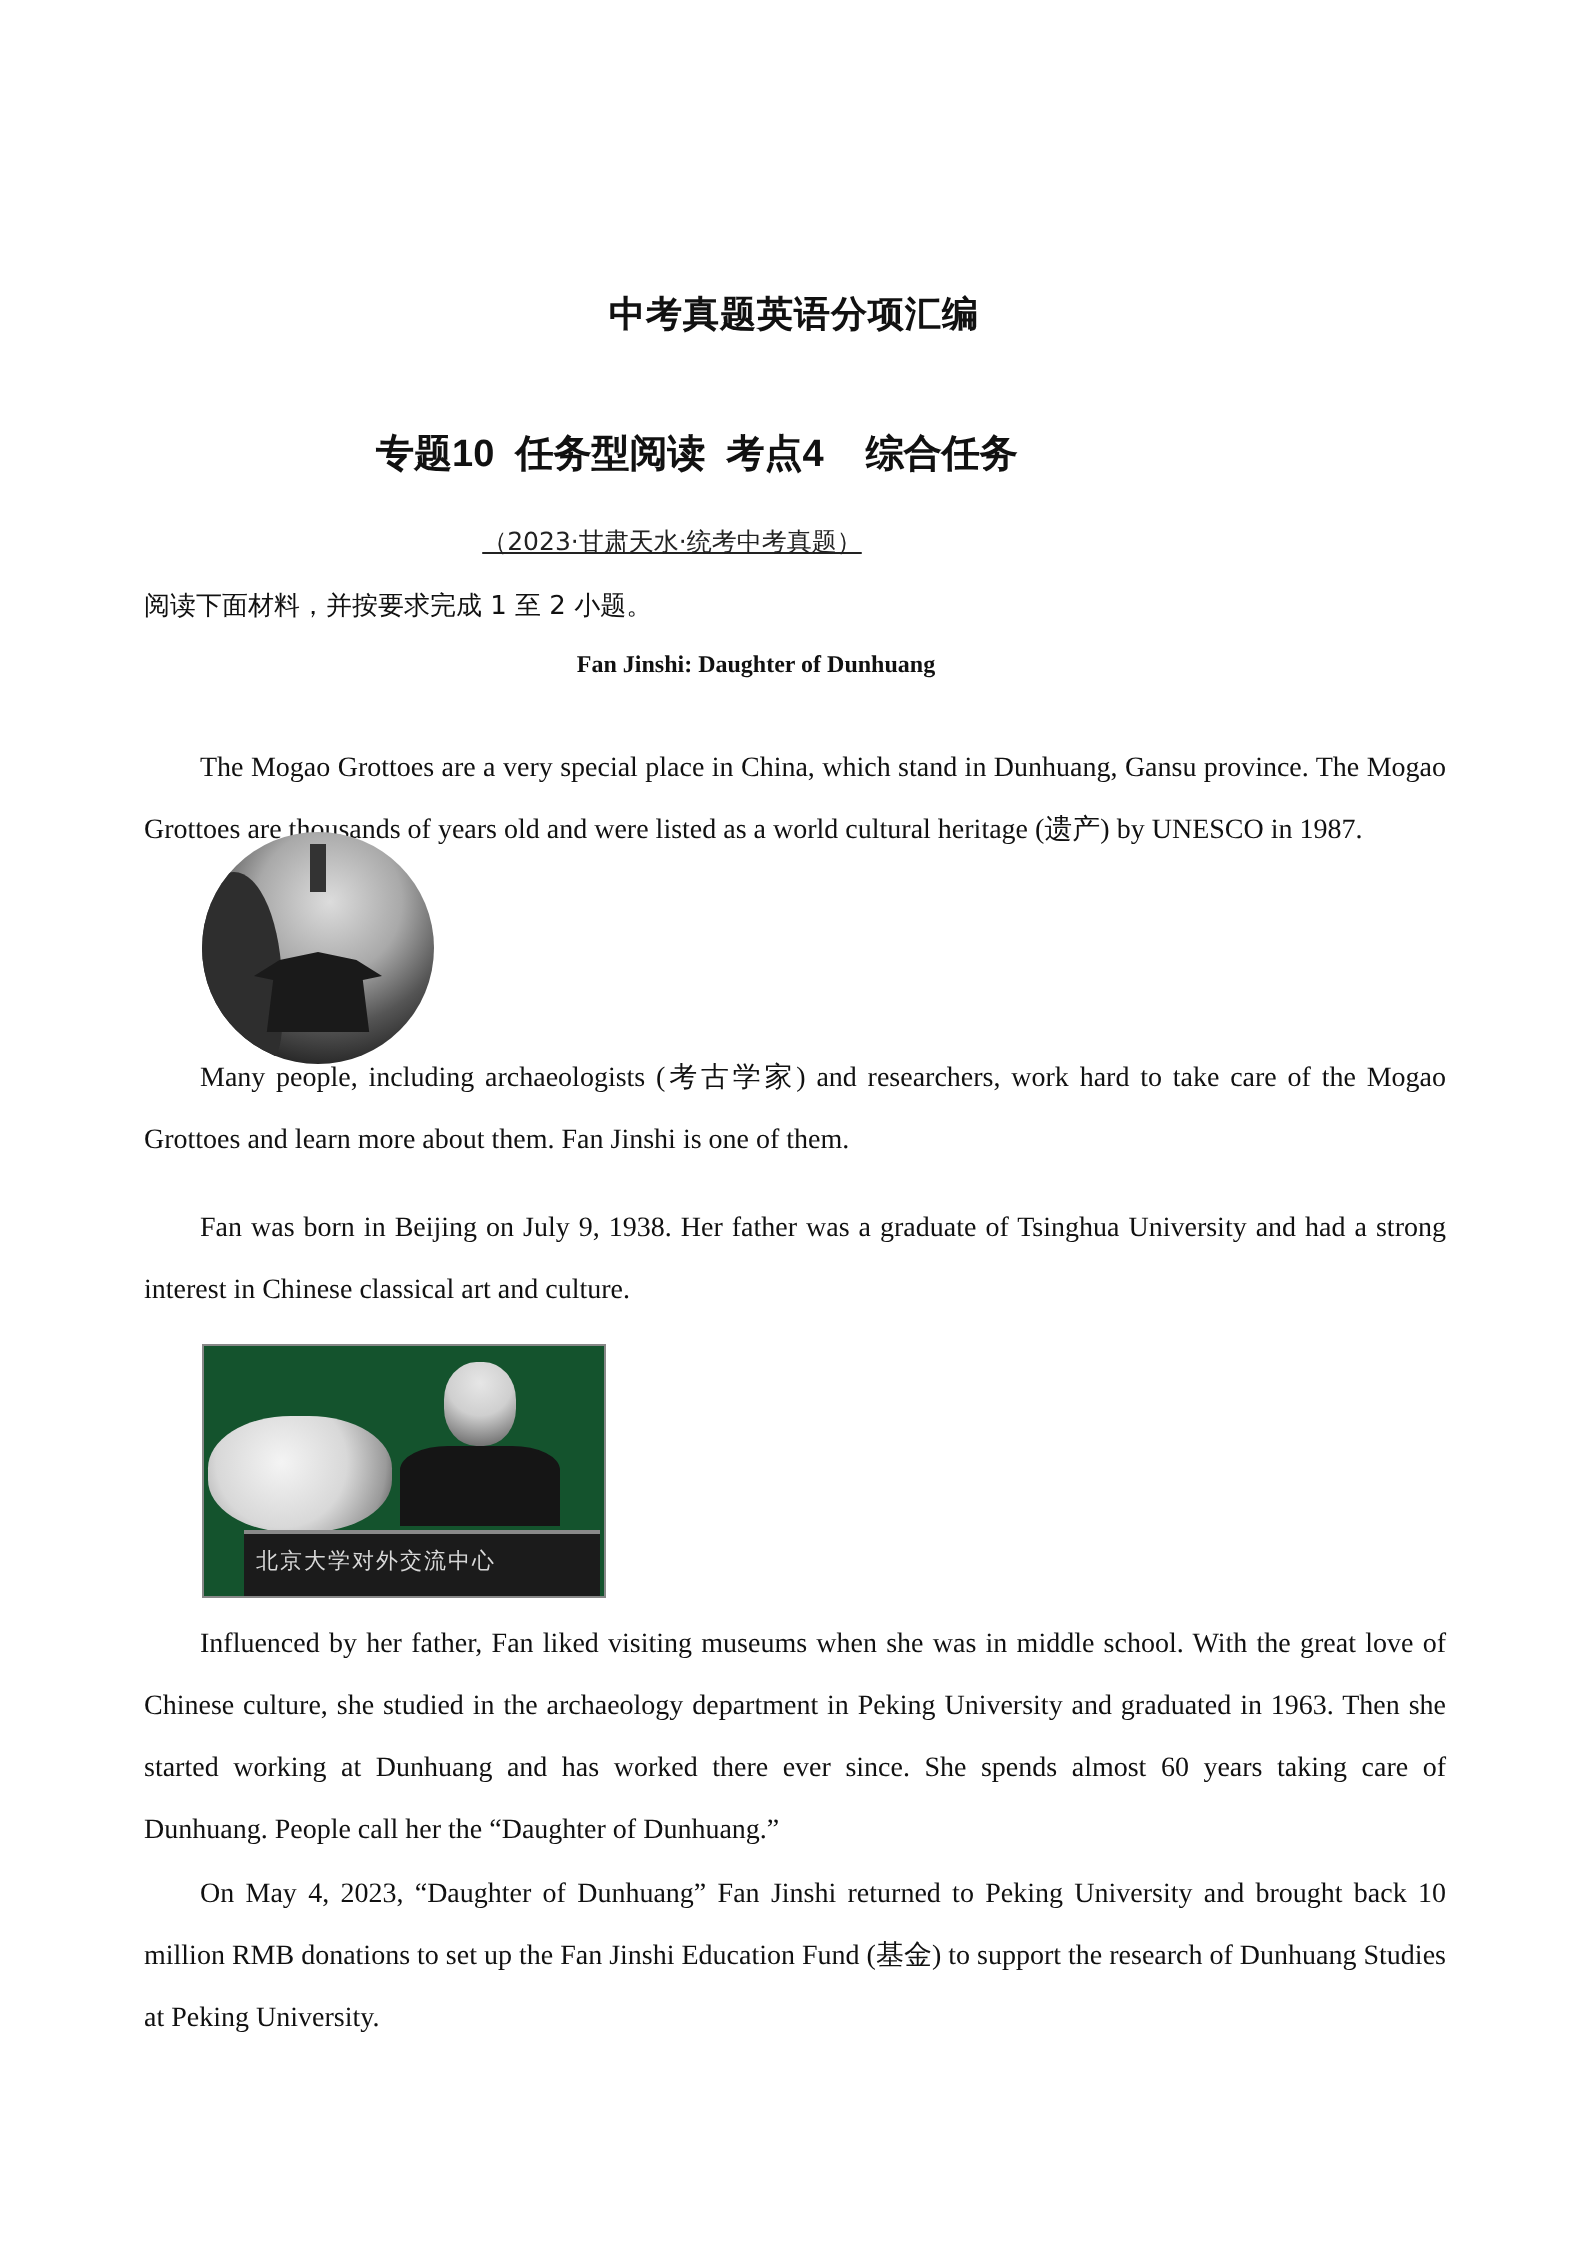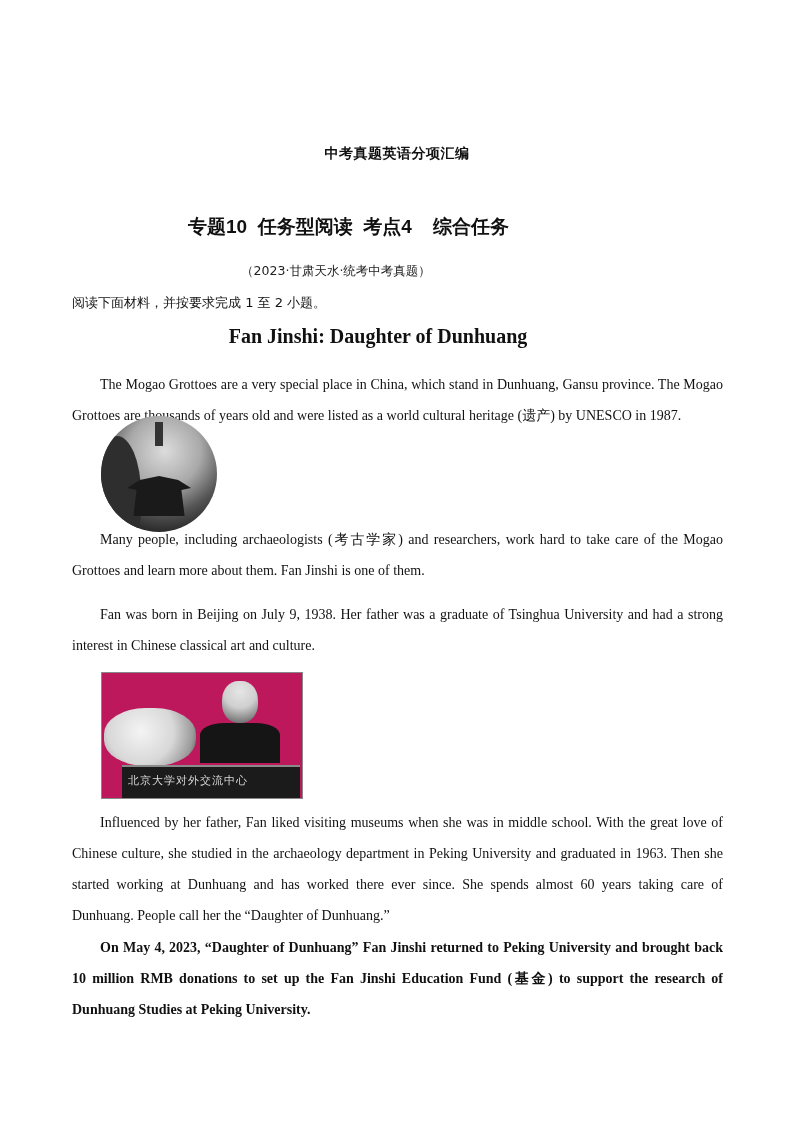--- a/index.html
+++ b/index.html
@@ -1,37 +1,37 @@
 <!DOCTYPE html>
 <html><head>
 <meta charset="utf-8">
 <style>
   html, body { margin: 0; padding: 0; background: #ffffff; }
   body { width: 794px; height: 1123px; position: relative; overflow: hidden;
          font-family: "Liberation Serif", "DejaVu Serif", serif; color: #111; }
   .abs { position: absolute; }
-  .title1 { left: 0; width: 794px; top: 145px; text-align: center; font-size: 14px; font-weight: bold;
+  .title1 { left: 0; width: 794px; top: 145px; text-align: center; font-size: 18px; font-weight: bold;
             font-family: "DejaVu Serif", "Liberation Serif", serif; letter-spacing: 0.5px; }
   .title2 { left: 188px; top: 214px; font-size: 19px; font-weight: bold;
             font-family: Liberation Sans, sans-serif; white-space: pre; }
   .source { left: 0; width: 672px; top: 263px; text-align: center; font-size: 12.5px;
-            font-family: "DejaVu Sans", "Liberation Sans", sans-serif; color: #222; }
+            font-family: "DejaVu Sans", "Liberation Sans", sans-serif; color: #222; text-decoration: underline; }
   .instr { left: 72px; top: 294px; font-size: 13px; font-family: "DejaVu Sans", "Liberation Sans", sans-serif; }
-  .art-title { left: 0; width: 756px; top: 325px; text-align: center; font-size: 20px; font-weight: bold; }
+  .art-title { left: 0; width: 756px; top: 325px; text-align: center; font-size: 12px; font-weight: bold; }
   .para { left: 72px; width: 651px; font-size: 14px; line-height: 31px; text-align: justify;
           text-indent: 28px; }
   .photo1 { left: 101px; top: 416px; width: 116px; height: 116px; border-radius: 50%;
             background: radial-gradient(circle at 55% 30%, #dcdcdc 0%, #a9a9a9 35%, #555 60%, #1c1c1c 85%);
             overflow: hidden; }
   .photo1 .roof { position: absolute; left: 26px; top: 60px; width: 64px; height: 40px; background: #1a1a1a;
                   clip-path: polygon(0 30%, 20% 10%, 50% 0, 80% 10%, 100% 30%, 85% 35%, 90% 100%, 10% 100%, 15% 35%); }
   .photo1 .tree { position: absolute; left: 0; top: 20px; width: 40px; height: 96px; background: #2e2e2e;
                   border-radius: 40% 60% 20% 20%; }
   .photo1 .sign { position: absolute; left: 54px; top: 6px; width: 8px; height: 24px; background: #333; }
-  .photo2 { left: 101px; top: 672px; width: 200px; height: 125px; background: #be185d; overflow: hidden;
+  .photo2 { left: 101px; top: 672px; width: 200px; height: 125px; background: #14532d; overflow: hidden;
             border: 1px solid #888; }
   .photo2 .flowers { position: absolute; left: 2px; top: 35px; width: 92px; height: 58px; border-radius: 45%;
                      background: radial-gradient(circle at 40% 40%, #f4f4f4 0%, #d8d8d8 50%, #9a9a9a 80%, #3a3a3a 100%); }
   .photo2 .head { position: absolute; left: 120px; top: 8px; width: 36px; height: 42px; border-radius: 45%;
                   background: radial-gradient(circle at 50% 25%, #e6e6e6 0%, #cfcfcf 45%, #8d8d8d 75%, #555 100%); }
   .photo2 .body { position: absolute; left: 98px; top: 50px; width: 80px; height: 40px; background: #151515;
                   border-radius: 30% 30% 0 0; }
   .photo2 .podium { position: absolute; left: 20px; top: 92px; width: 178px; height: 32px; background: #1b1b1b;
                     border-top: 2px solid #8a8a8a; }
   .photo2 .podium-text { position: absolute; left: 26px; top: 100px; font-size: 11px; color: #d8d8d8;
@@ -59,13 +59,13 @@
 
 <div class="abs photo2">
   <div class="flowers"></div>
   <div class="body"></div>
   <div class="head"></div>
   <div class="podium"></div>
   <div class="podium-text">北京大学对外交流中心</div>
 </div>
 
 <div class="abs para" style="top:807px;">Influenced by her father, Fan liked  visiting museums when she was in middle  school. With the great love of Chinese culture, she studied in the archaeology department in Peking University  and graduated in 1963. Then she started working at Dunhuang and has worked there ever since. She spends almost 60 years taking care of Dunhuang. People call her the “Daughter of Dunhuang.”</div>
-<div class="abs para" style="top:932px;font-weight:bold;">On May 4, 2023, “Daughter of Dunhuang” Fan Jinshi returned to Peking University  and brought back 10 million  RMB  donations to set up the Fan Jinshi Education Fund (基金) to support the research of Dunhuang Studies at Peking University.</div>
+<div class="abs para" style="top:932px;">On May 4, 2023, “Daughter of Dunhuang” Fan Jinshi returned to Peking University  and brought back 10 million  RMB  donations to set up the Fan Jinshi Education Fund (基金) to support the research of Dunhuang Studies at Peking University.</div>
 
 </body></html>

